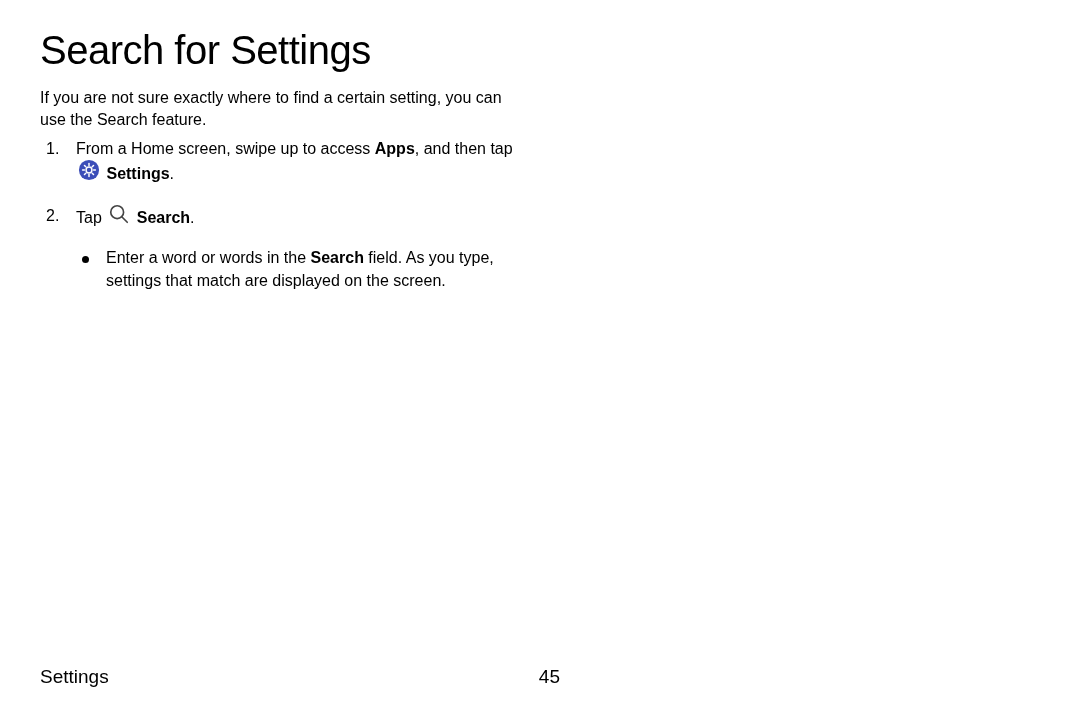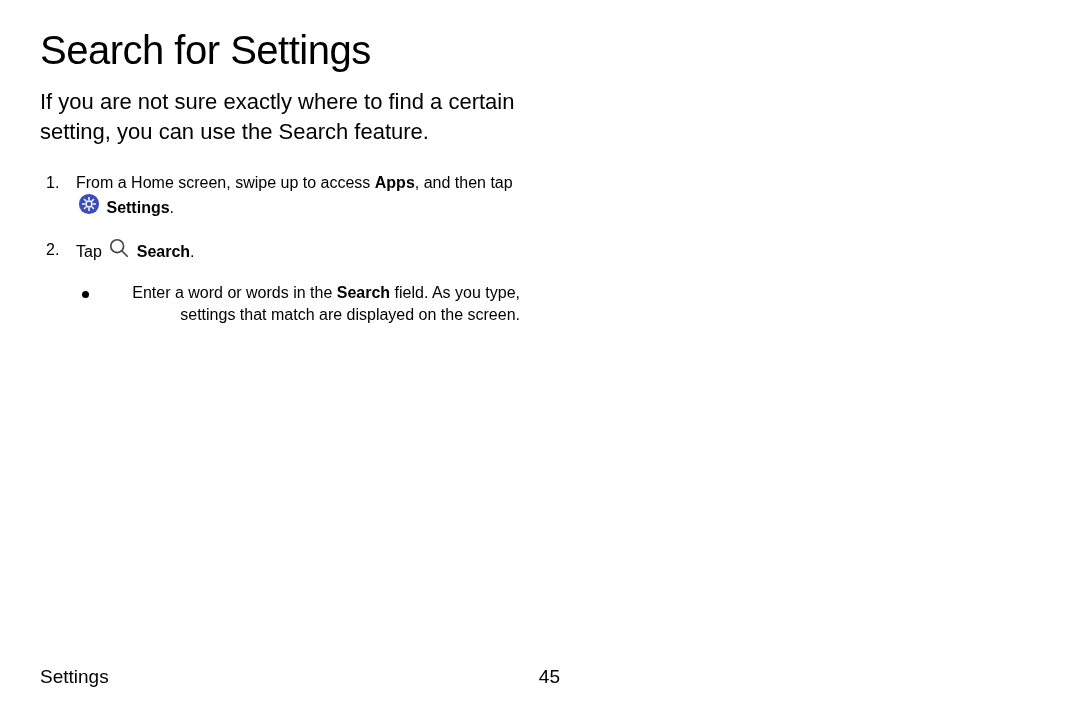--- a/index.html
+++ b/index.html
@@ -15,23 +15,23 @@
     padding: 28px 40px 0 40px;
     width: 560px;
   }
   h1 {
     font-size: 40px;
     font-weight: 400;
     letter-spacing: -0.5px;
     margin-bottom: 14px;
   }
   .intro {
-    font-size: 22px;
+    font-size: 16px;
     line-height: 1.35;
-    margin-bottom: 26px;
+    margin-bottom: 8px;
   }
   ol {
     list-style: none;
     counter-reset: step;
     font-size: 16px;
     line-height: 1.4;
   }
   ol > li {
     counter-increment: step;
     position: relative;
@@ -45,21 +45,20 @@
     top: 0;
   }
   ul {
     list-style: none;
     margin-top: 14px;
   }
   ul > li {
     position: relative;
     padding-left: 30px;
     margin-bottom: 16px;
-    text-align: right;
   }
   ul > li::before {
     content: "";
     position: absolute;
     left: 6px;
     top: 9px;
     width: 7px;
     height: 7px;
     background: #000;
     border-radius: 50%;

